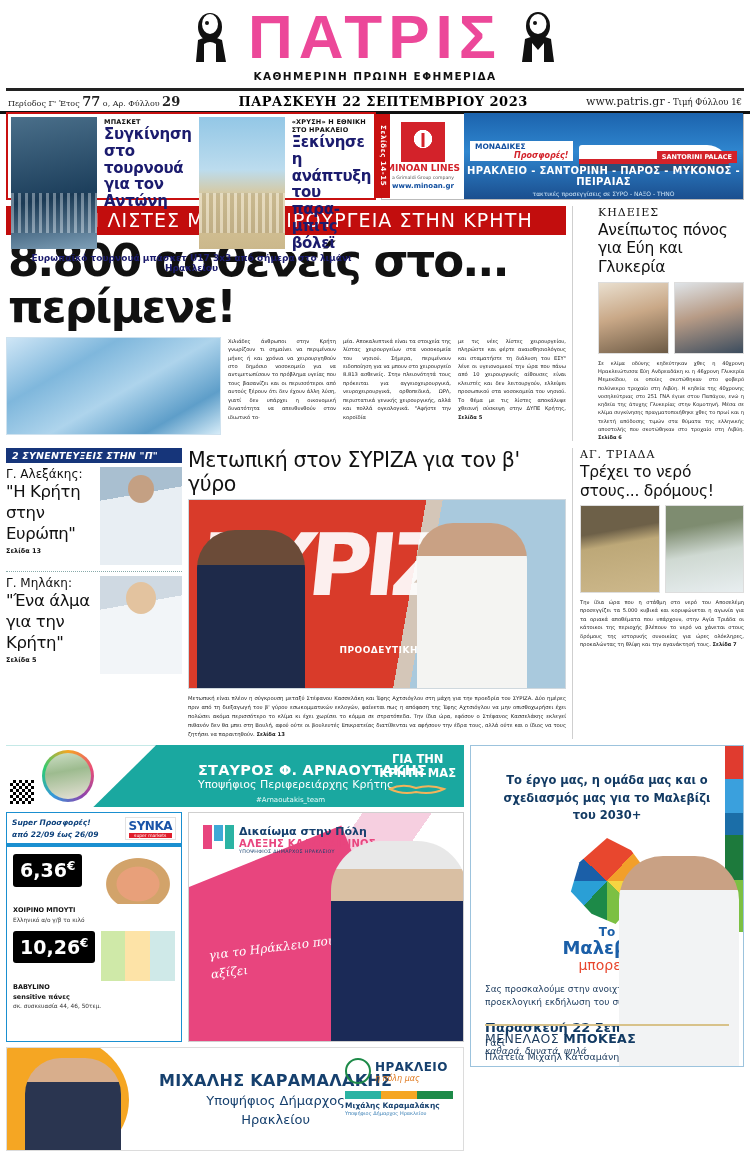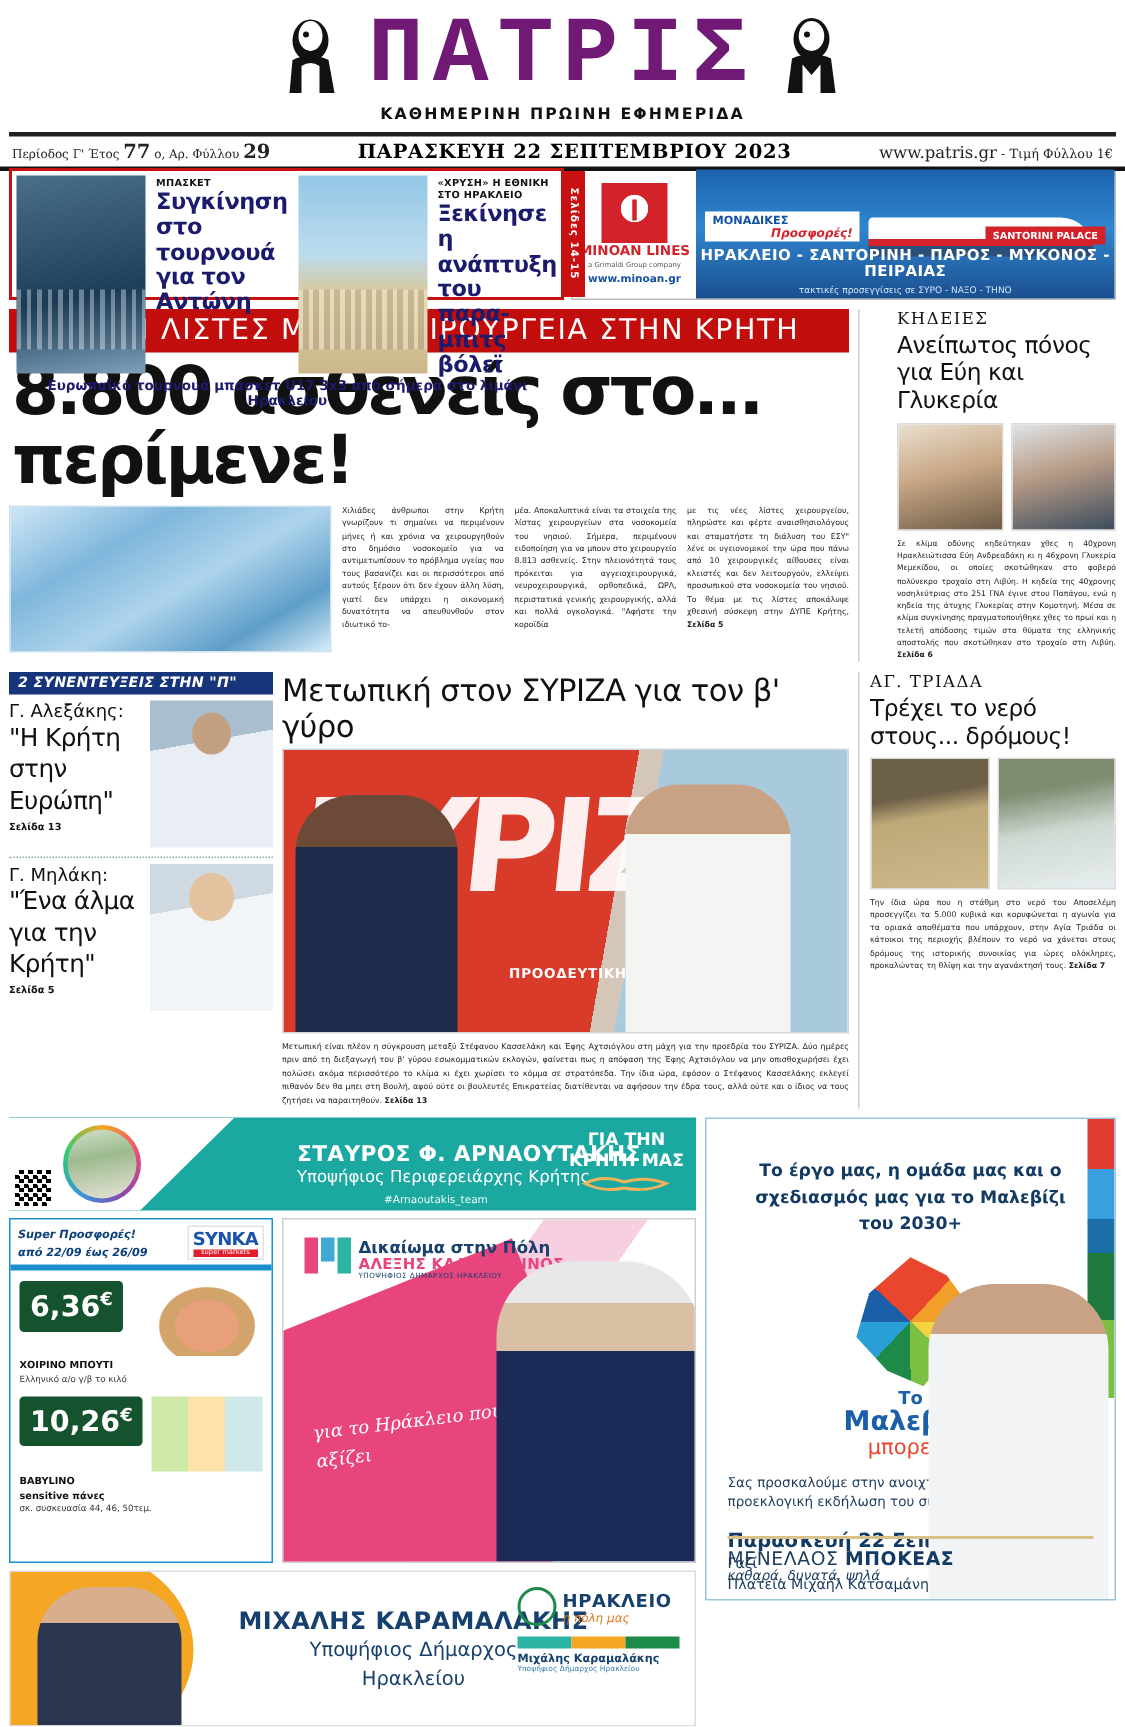--- a/index.html
+++ b/index.html
@@ -9,22 +9,22 @@
     background: #ffffff;
     font-family: "DejaVu Sans", "Liberation Sans", sans-serif;
     overflow: hidden;
   }
   .page { position: relative; width: 750px; height: 1151px; background:#fff; }
 
   
   .masthead { position:relative; height:108px; }
   .logo-row { display:flex; align-items:center; justify-content:center; gap:14px; padding-top:6px; }
   .logo-word {
-    font-family:Liberation Mono, monospace;
-    font-weight:bold; font-size:62px; letter-spacing:6px; color:#701a75; line-height:1;
+    font-family:Liberation Sans, sans-serif;
+    font-weight:bold; font-size:62px; letter-spacing:6px; color:#ec4899; line-height:1;
   }
   .portrait { width:44px; height:54px; }
   .tagline {
     text-align:center; font-size:10.5px; font-weight:bold; letter-spacing:1.4px;
     color:#111; margin-top:2px;
   }
   .rule-thick { height:3px; background:#222; margin:6px 6px 0 6px; }
   .infobar {
     display:flex; align-items:center; justify-content:space-between;
     padding:3px 8px 2px 8px; border-bottom:3px solid #111;
@@ -168,21 +168,21 @@
 
   .lowrow { padding:5px 6px 0 6px; display:flex; gap:6px; }
   .synka { width:176px; height:230px; border:1px solid #1a8fd0; background:#fff; position:relative; }
   .synka-top { display:flex; justify-content:space-between; align-items:flex-start; padding:4px 5px 0; }
   .syn-off { font-size:7.5px; font-style:italic; font-weight:bold; color:#0a3f7a; line-height:1.5; }
   .syn-logo { background:#fff; border:1px solid #e2e2e2; padding:1px 3px; text-align:center; }
   .syn-logo .w { font-size:12px; font-weight:bold; color:#1a54a8; letter-spacing:-.5px; }
   .syn-logo .r { font-size:4.5px; background:#e01d2b; color:#fff; padding:0 2px; }
   .syn-bar { height:4px; background:#1a8fd0; margin:3px 0 0; }
   .syn-item { display:flex; align-items:flex-start; gap:4px; padding:7px 6px 0; }
-  .syn-price { background:#14532d; color:#fff; font-size:19px; font-weight:bold; padding:5px 7px; border-radius:3px; white-space:nowrap; }
+  .syn-price { background:#000000; color:#fff; font-size:19px; font-weight:bold; padding:5px 7px; border-radius:3px; white-space:nowrap; }
   .syn-price sup { font-size:12px; }
   .syn-prod { width:74px; height:50px; margin-left:auto; }
   .syn-prod.meat { background:radial-gradient(ellipse at 50% 60%,#e8a07a 0 40%,#d2a36a 42% 60%,#fff 62%); }
   .syn-prod.diaper { background:linear-gradient(90deg,#cfe9a8 0 33%,#fde3a7 33% 66%,#cfe9e8 66% 100%); }
   .syn-lbl { padding:2px 6px 0; font-size:6.5px; font-weight:bold; color:#111; line-height:1.45; }
   .syn-lbl .s { font-weight:normal; font-size:5.8px; color:#333; }
 
   .kalad { width:276px; height:230px; border:1px solid #cfcfcf; position:relative; overflow:hidden;
      background:linear-gradient(125deg,#ffffff 0 40%,#f6cfe0 40% 56%,#ffffff 56% 100%); }
   .kal-pink { position:absolute; left:-30px; top:48px; width:230px; height:210px; background:#e8457e;

